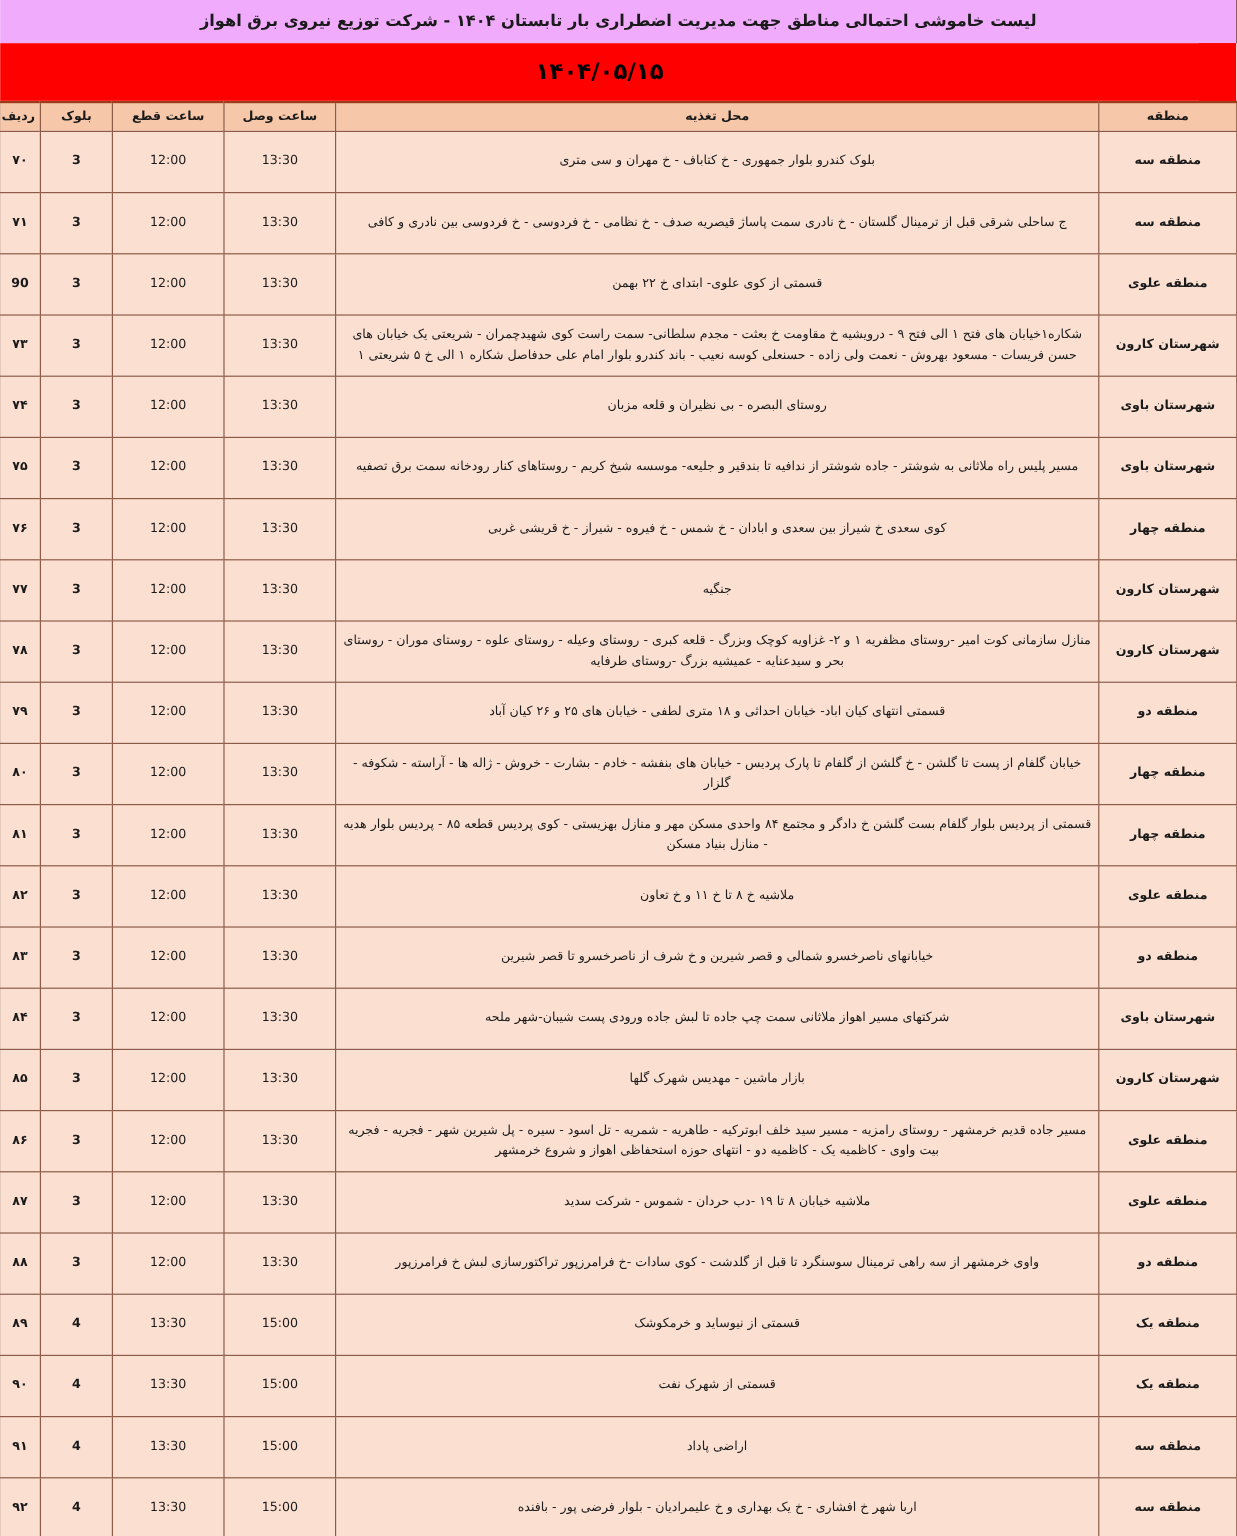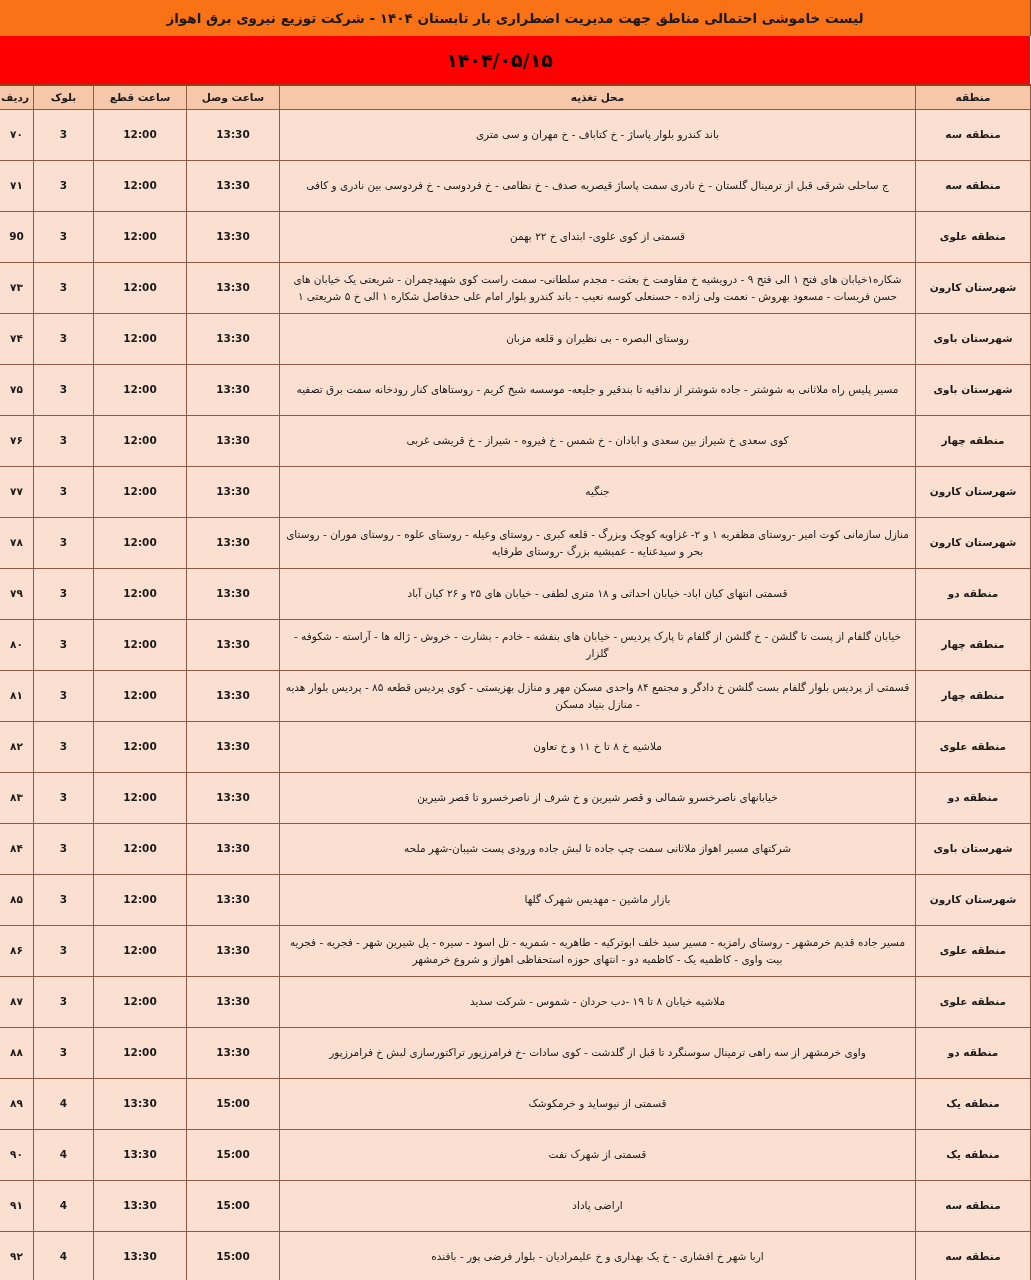--- a/index.html
+++ b/index.html
@@ -14,21 +14,21 @@
     direction: rtl;
   }
   .sheet {
     width: 1031px;
     background: #ffffff;
     position: relative;
   }
 
   
   .title-bar {
-    background: #f97316;
+    background: #f0abfc;
     height: 36px;
     display: flex;
     align-items: center;
     justify-content: center;
     border-right: 1px solid #7b4a3a;
     box-sizing: border-box;
   }
   .title-bar .title-text {
     font-size: 13.5px;
     font-weight: bold;
@@ -104,21 +104,21 @@
   col.c-zone    { width: 115px; }
 
   td.cell-radif,
   td.cell-block {
     font-weight: bold;
     font-size: 11px;
     margin-left: 24px;
   }
   td.cell-cut,
   td.cell-restore {
-    font-weight: bold;
+    font-weight: normal;
     font-size: 11.5px;
   }
   td.cell-zone {
     font-weight: bold;
     font-size: 11px;
   }
   td.cell-feed {
     font-size: 10.5px;
     padding: 4px 10px;
   }
@@ -155,21 +155,21 @@
         <th class="head-feed">محل تغذیه</th>
         <th class="head-restore">ساعت وصل</th>
         <th class="head-cut">ساعت قطع</th>
         <th class="head-block">بلوک</th>
         <th class="head-radif">ردیف</th>
       </tr>
     </thead>
     <tbody id="outage-body">
         <tr>
           <td class="cell-zone">منطقه سه</td>
-          <td class="cell-feed">باند کندرو بلوار پاساژ - خ کتاباف - خ مهران و سی متری</td>
+          <td class="cell-feed">بلوک کندرو بلوار جمهوری - خ کتاباف - خ مهران و سی متری</td>
           <td class="cell-restore">13:30</td>
           <td class="cell-cut">12:00</td>
           <td class="cell-block">3</td>
           <td class="cell-radif">۷۰</td>
         </tr>
         <tr>
           <td class="cell-zone">منطقه سه</td>
           <td class="cell-feed">ج ساحلی شرقی قبل از ترمینال گلستان - خ نادری سمت پاساژ قیصریه صدف - خ نظامی - خ فردوسی - خ فردوسی بین نادری و کافی</td>
           <td class="cell-restore">13:30</td>
           <td class="cell-cut">12:00</td>

